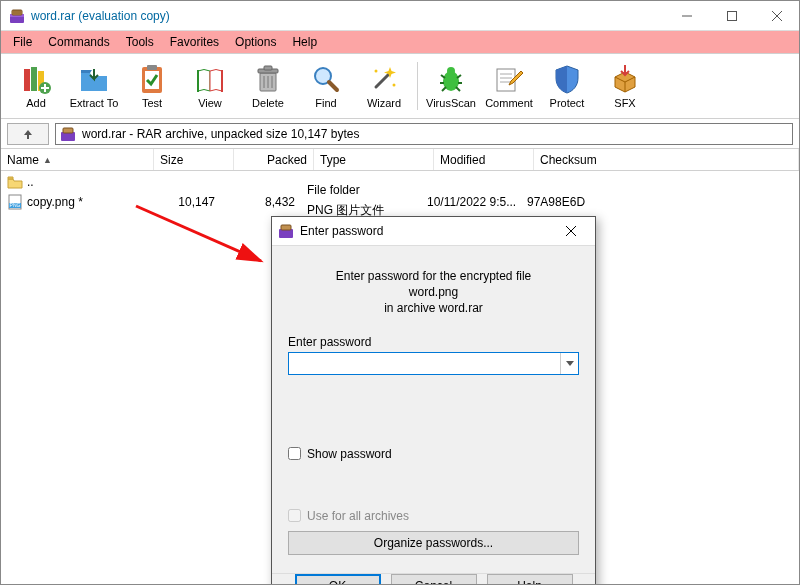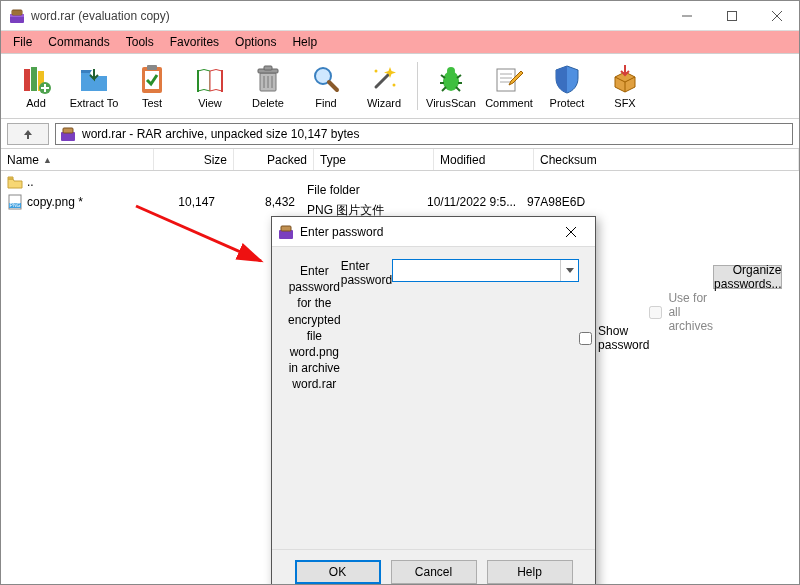--- a/index.html
+++ b/index.html
@@ -1,42 +1,42 @@
 <!DOCTYPE html>
 <html><head>
 <meta charset="utf-8">
 <style>
   * { box-sizing: border-box; }
   html, body { margin:0; padding:0; font-family: "Segoe UI", Tahoma, sans-serif; font-size:12px; color:#000; }
   .window { width:800px; height:585px; border:1px solid #888; background:#fff; position:relative; overflow:hidden; }
   
   .titlebar { height:30px; display:flex; align-items:center; background:#fff; border-bottom:1px solid #ddd; }
   .titlebar .tb-icon { width:16px; height:16px; margin:0 6px 0 8px; display:flex; align-items:center; justify-content:center; }
-  .titlebar .title { flex:0 0 auto; color:#404040; font-size:12px; }
+  .titlebar .title { flex:0 0 auto; color:#0369a1; font-size:12px; }
   .titlebar .spacer { flex:1; }
   .winbtn { width:45px; height:30px; display:flex; align-items:center; justify-content:center; color:#555; }
   
   .menubar { height:22px; display:flex; align-items:center; padding:0 4px; background:#fca5a5; }
   .menubar .mitem { padding:2px 8px; color:#000; }
   
   .toolbar { height:66px; border-top:1px solid #d0d0d0; border-bottom:1px solid #d0d0d0; display:flex; align-items:center; padding:2px 6px; background:#fff; }
   .tbtn { display:flex; flex-direction:column; align-items:center; justify-content:center; width:56px; height:60px; border:1px solid transparent; margin:0 1px; }
   .tbtn .ticon { width:32px; height:32px; display:flex; align-items:center; justify-content:center; }
   .tbtn .tlabel { font-size:11px; margin-top:2px; white-space:nowrap; }
   .tsep { width:1px; height:48px; background:#d0d0d0; margin:0 4px; }
   
   .addrrow { height:30px; display:flex; align-items:center; padding:3px 6px; gap:6px; background:#fff; border-bottom:1px solid #d0d0d0; }
   .upbtn { width:42px; height:22px; border:1px solid #adadad; background:#f3f3f3; display:flex; align-items:center; justify-content:center; }
   .addrbox { flex:1; height:22px; border:1px solid #7a7a7a; display:flex; align-items:center; padding:0 4px; gap:6px; }
   .addrbox .aicon { width:16px; height:16px; display:flex; align-items:center; justify-content:center; }
   
   .colhdr { height:22px; border-bottom:1px solid #d0d0d0; display:flex; align-items:stretch; background:#fff; }
   .col { display:flex; align-items:center; padding:0 6px; border-right:1px solid #e6e6e6; }
   .col.name { width:153px; justify-content:flex-start; gap:4px; }
-  .col.size { width:80px; justify-content:flex-end; }
+  .col.size { width:80px; }
   .col.packed { width:80px; justify-content:flex-end; }
   .col.type { width:120px; }
   .col.mod  { width:100px; }
   .col.chk  { flex:1;text-align:right; }
   .sortindicator { font-size:9px; color:#555; }
   
   .filelist { position:absolute; top:171px; left:0; right:0; bottom:0; background:#fff; overflow:hidden; }
   .frow { height:20px; display:flex; align-items:center; }
   .fcell { padding:0 6px; display:flex; align-items:center; gap:4px; overflow:hidden; white-space:nowrap; text-overflow:ellipsis; }
   .fcell.name { width:140px; }
@@ -47,21 +47,21 @@
   .fcell.chk  { flex:1; }
   .ficon { width:16px; height:16px; display:flex; align-items:center; justify-content:center; flex:0 0 16px; }
   
   .arrow { position:absolute; left:130px; top:200px; pointer-events:none; }
   
   .dialog { position:absolute; left:270px; top:215px; width:325px; height:378px; background:#f0f0f0; border:1px solid #555; box-shadow:3px 3px 10px rgba(0,0,0,0.3); display:flex; flex-direction:column; }
   .dtitle { height:30px; background:#fff; border-bottom:1px solid #ddd; display:flex; align-items:center; padding:0 6px; }
   .dtitle .dicon { width:16px; height:16px; margin-right:6px; display:flex; align-items:center; justify-content:center; }
   .dtitle .spacer { flex:1; }
   .dclose { width:36px; height:28px; display:flex; align-items:center; justify-content:center; color:#000; }
-  .dbody { flex:1; padding:12px 16px; display:flex; flex-direction:row; }
+  .dbody { flex:1; padding:18px 16px; display:flex; flex-direction:column; }
   .dmsg { text-align:center; font-size:12px; line-height:1.35; margin:4px 0 18px 0; }
   .dlabel { font-size:12px; margin-bottom:3px; }
   .pwdcombo { height:23px; border:1px solid #0078d7; background:#fff; display:flex; align-items:center; }
   .pwdinput { flex:1; height:100%; border:none; outline:none; padding:0 6px; font-size:12px; }
   .pwdarrow { width:18px; height:100%; border-left:1px solid #ccc; display:flex; align-items:center; justify-content:center; color:#555; }
   .chkrow { display:flex; align-items:center; gap:6px; margin-top:70px; height:18px; }
   .chkrow input { width:13px; height:13px; margin:0; }
   .chkrow.dis { color:#888; margin-top:44px; }
   .orgbtn { margin-top:6px; height:24px; border:1px solid #adadad; background:#e1e1e1; display:flex; align-items:center; justify-content:center;text-align:right; }
   .dbuttons { height:44px; border-top:1px solid #ddd; display:flex; align-items:center; justify-content:center; gap:10px; padding:0 12px; }

